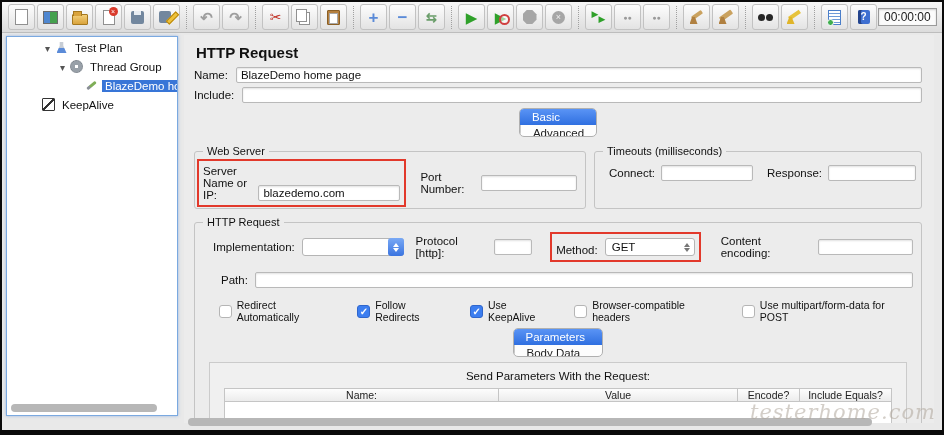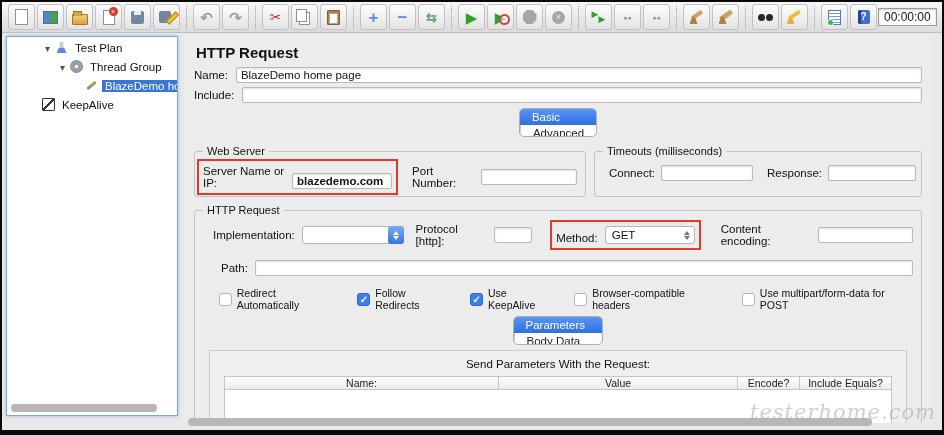--- a/index.html
+++ b/index.html
@@ -318,21 +318,21 @@
           <span class="seg">Advanced</span>
         </div>
       </div>
 
     <div class="ws-row">
       <div class="groupbox gb-web">
         <span class="legend">Web Server</span>
         <div class="inline-row">
           <span class="annot">
             <label>Server Name or IP:</label>
-            <input class="tf" style="width: 100px; font-weight: bold;" value="blazedemo.com">
+            <input class="tf" style="width: 142px;" value="blazedemo.com">
           </span>
           <label style="margin-left:20px">Port Number:</label>
           <input class="tf" style="width: 96px; margin-left: 6px;" value="">
         </div>
       </div>
       <div class="groupbox gb-timeouts">
         <span class="legend">Timeouts (milliseconds)</span>
         <div class="inline-row">
           <label style="margin-left:6px">Connect:</label>
           <input class="tf" style="width: 92px; margin-left: 6px;" value="">

